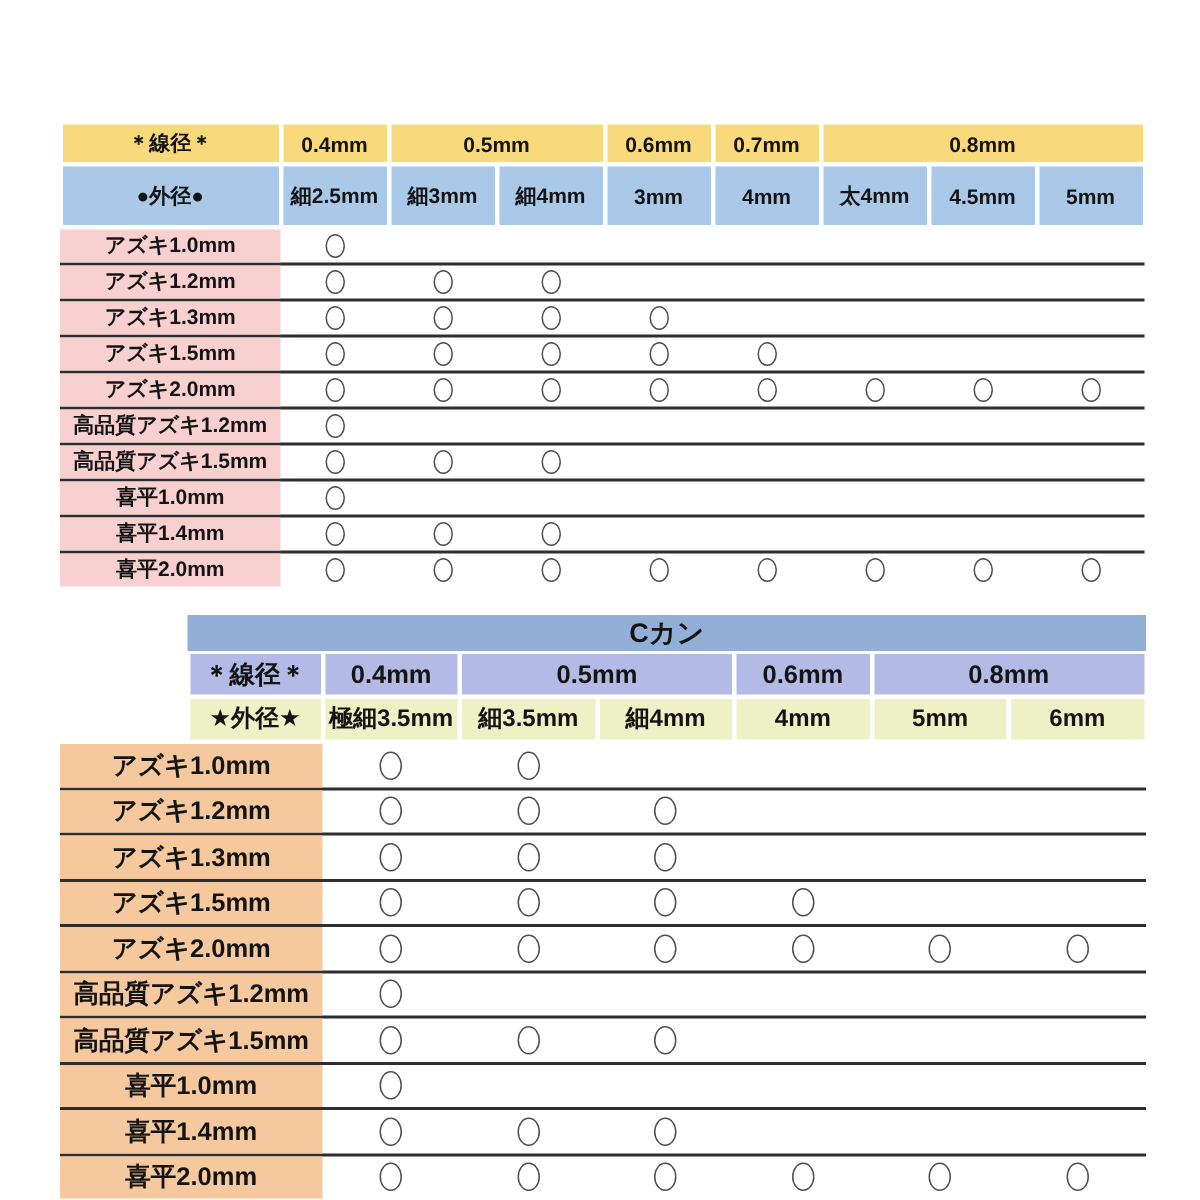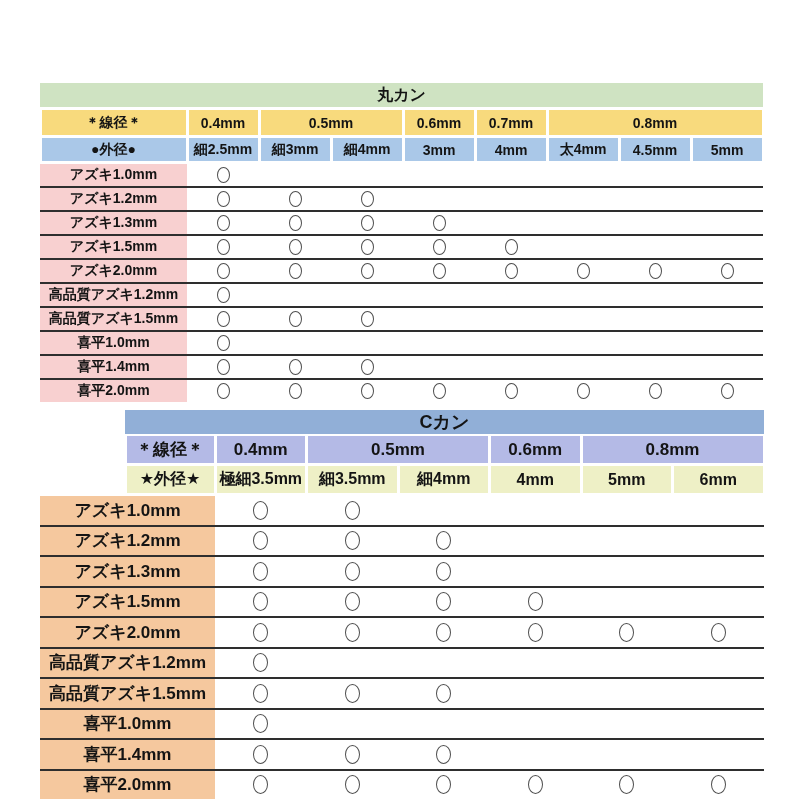--- a/index.html
+++ b/index.html
@@ -21,21 +21,21 @@
   .row{display:grid;align-items:stretch;}
   #t1 .row{grid-template-columns:147px repeat(8,72px);}
   #t2 .row{grid-template-columns:85px 90px repeat(6,91.5px);}
 
   .bar,.hc,.rlabel,.dcell{display:flex;align-items:center;justify-content:center;font-weight:700;}
   .hc{margin:0 1.5px;}
 
   
   #t1 .bar-row{height:24px;margin-bottom:3px;}
   #t1 .senkei-row{height:25px;margin-bottom:3px;font-size:14px;}
-  #t1 .gaikei-row{height:23px;margin-bottom:3px;font-size:14px;}
+  #t1 .gaikei-row{height:39px;margin-bottom:3px;font-size:14px;}
   #t1 .bar{background:var(--t1-bar,#cfe3c2);font-size:16px;}
   #t1 .senkei-row .hc{background:var(--t1-wire,#f8da7d);}
   #t1 .gaikei-row .hc{background:var(--t1-od,#aac8e8);}
   #t1 .rlabel{background:var(--t1-label,#f8d0d0);font-size:14px;}
   #t1 .body .row{height:22px;}
   #t1 .mark{width:11px;height:14px;border:1.6px solid var(--circle,#4e4e4e);border-radius:50%;}
 
   
   #t2 .bar-row{height:23px;margin-bottom:3px;}
   #t2 .senkei-row{height:27px;margin-bottom:3px;font-size:17px;}
@@ -47,23 +47,20 @@
   #t2 .body .row{height:28.5px;}
   #t2 .mark{width:13px;height:17px;border:1.8px solid var(--circle,#4e4e4e);border-radius:50%;}
 
   .body .row + .row{border-top:2px solid var(--sep,#2e2e2e);}
 </style>
 </head>
 <body>
 
 <div class="page">
   <div class="tbl" id="t1">
-      <div class="row bar-row">
-        <div class="bar" style="grid-column: 1 / -1;">丸カン</div>
-      </div>
       <div class="row senkei-row">
         <div class="hc" style="grid-column: 1;">＊線径＊</div>
         <div class="hc" style="grid-column: 2 / span 1;">0.4mm</div>
         <div class="hc" style="grid-column: 3 / span 2;">0.5mm</div>
         <div class="hc" style="grid-column: 5 / span 1;">0.6mm</div>
         <div class="hc" style="grid-column: 6 / span 1;">0.7mm</div>
         <div class="hc" style="grid-column: 7 / span 3;">0.8mm</div>
       </div>
       <div class="row gaikei-row">
         <div class="hc" style="grid-column: 1;">●外径●</div>

